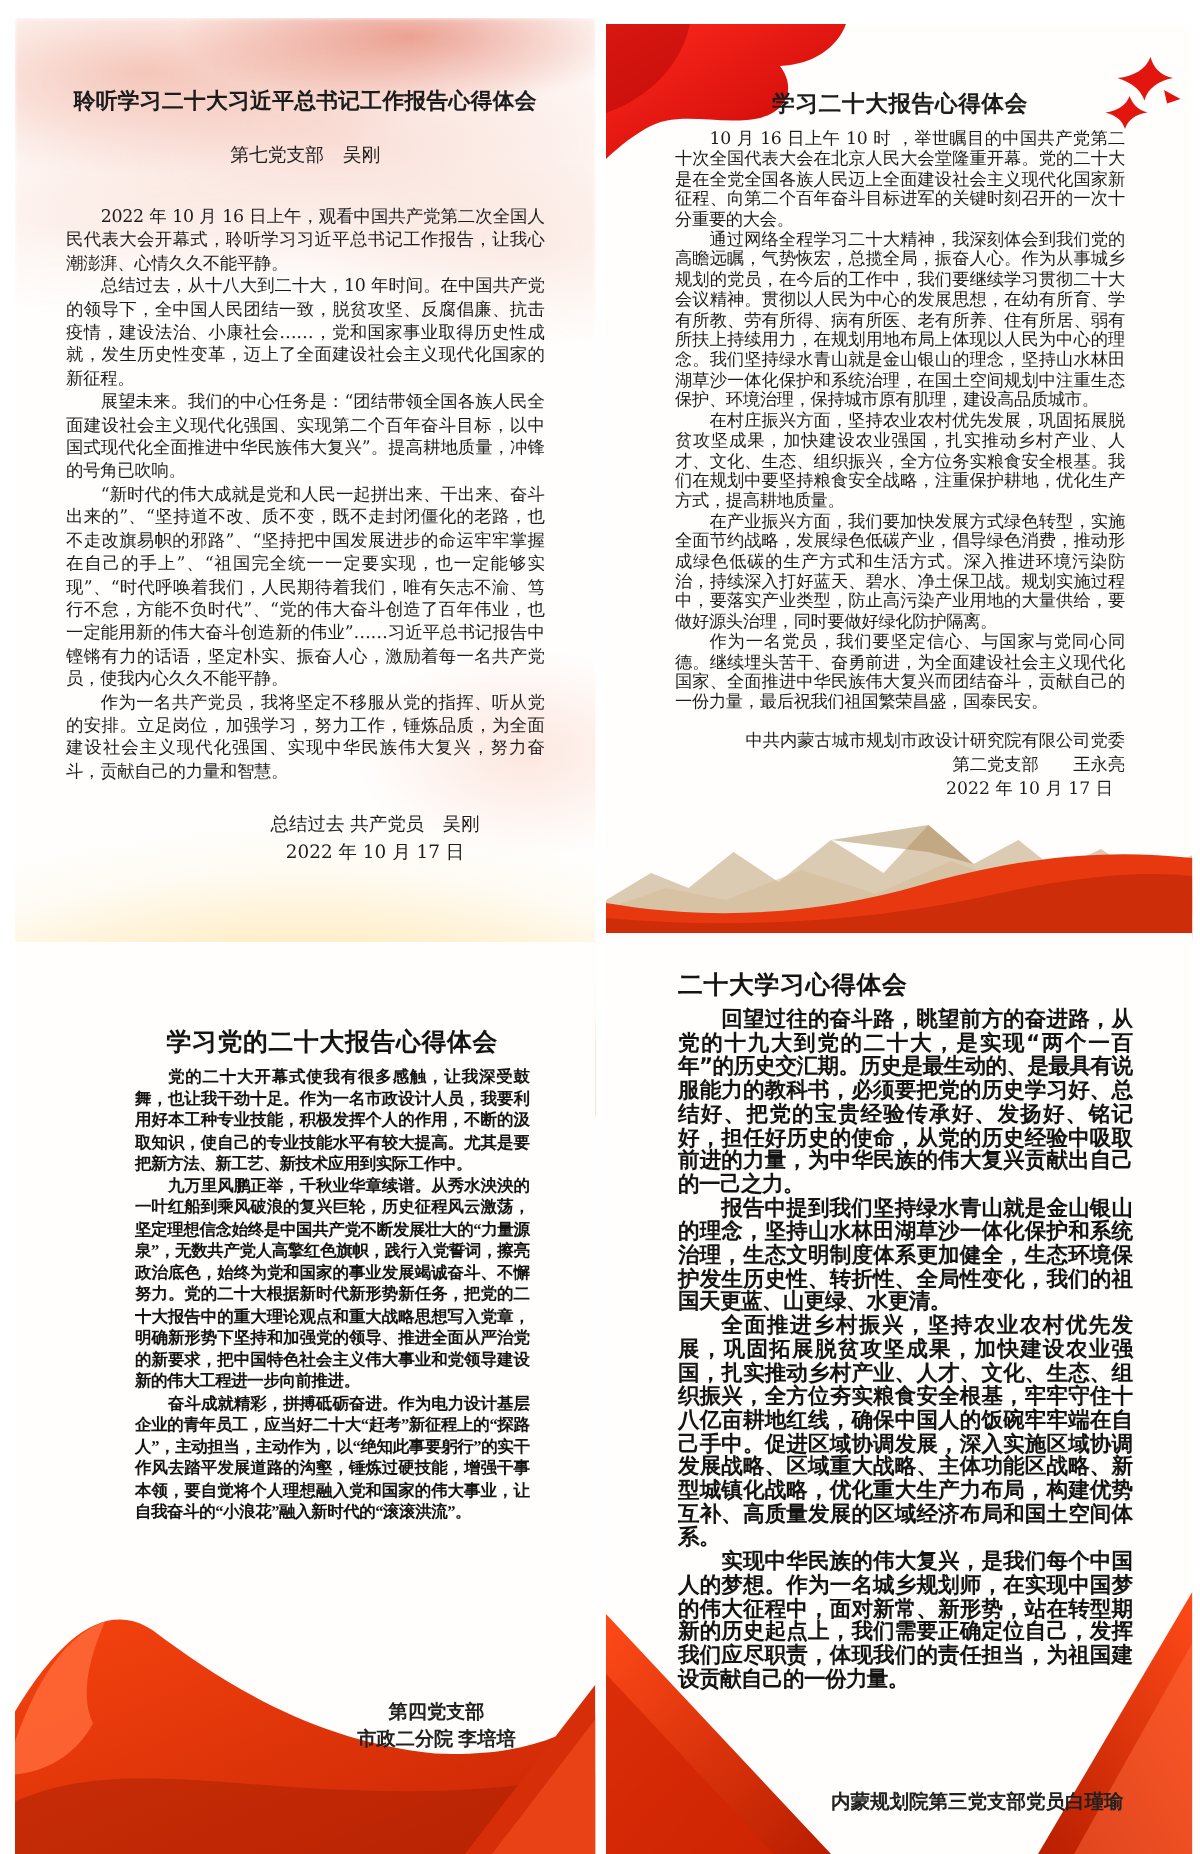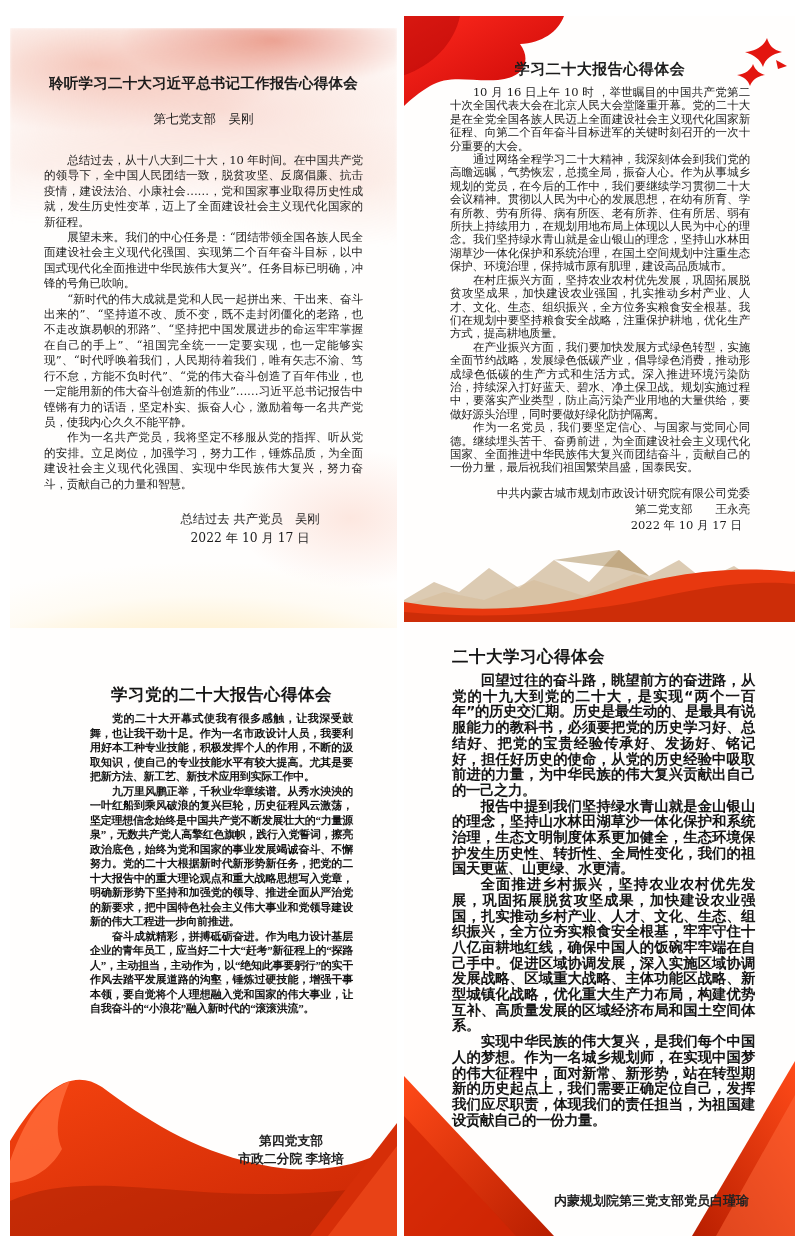--- a/index.html
+++ b/index.html
@@ -1,19 +1,19 @@
 <!DOCTYPE html>
 <html><head>
 <meta charset="utf-8">
 <style>
   html,body{margin:0;padding:0;background:#ffffff;}
   .canvas{position:relative;width:800px;height:1236px;background:#ffffff;overflow:hidden;
           font-family:"DejaVu Serif","Liberation Serif",serif;}
   .panel{position:absolute;background:#fffefd;overflow:hidden;}
-  .p1{left:10px;top:28px;width:387px;height:732px;}
+  .p1{left:10px;top:12px;width:387px;height:732px;}
   .p2{left:404px;top:16px;width:391px;height:610px;}
   .p3{left:10px;top:628px;width:387px;height:608px;}
   .p4{left:404px;top:622px;width:391px;height:614px;}
 
   
   .wash1{position:absolute;left:0;top:0;width:100%;height:300px;pointer-events:none;
     background:
       radial-gradient(ellipse 55% 22% at 68% 4%, rgba(219,84,58,.52), transparent 72%),
       radial-gradient(ellipse 70% 30% at 22% 12%, rgba(233,136,110,.42), transparent 75%),
       radial-gradient(ellipse 88% 42% at 55% 28%, rgba(243,186,170,.46), transparent 78%),
@@ -66,22 +66,23 @@
     <div class="wash1"></div>
     <div class="glow1"></div>
     <svg class="wave-svg" width="387" height="95" viewBox="0 0 387 95">
       <path d="M0,52 C30,30 70,26 100,44 C135,66 165,78 205,76 C250,74 285,48 322,34 C350,24 370,26 387,34" stroke="#ffaa00" stroke-width="7" fill="none" opacity="0.55"></path>
       <path d="M0,52 C30,30 70,26 100,44 C135,66 165,78 205,76 C250,74 285,48 322,34 C350,24 370,26 387,34 L387,95 L0,95 Z" fill="#e8380f"></path>
       <path d="M0,64 C60,46 120,82 190,80 C260,78 300,56 387,44 L387,95 L0,95 Z" fill="#d32b06" opacity="0.85"></path>
     </svg>
     <div class="c1">
       <h2>聆听学习二十大习近平总书记工作报告心得体会</h2>
       <div class="byline">第七党支部　吴刚</div>
+      <p>2022 年 10 月 16 日上午，观看中国共产党第二次全国人民代表大会开幕式，聆听学习习近平总书记工作报告，让我心潮澎湃、心情久久不能平静。</p>
       <p>总结过去，从十八大到二十大，10 年时间。在中国共产党的领导下，全中国人民团结一致，脱贫攻坚、反腐倡廉、抗击疫情，建设法治、小康社会……，党和国家事业取得历史性成就，发生历史性变革，迈上了全面建设社会主义现代化国家的新征程。</p>
-      <p>展望未来。我们的中心任务是：“团结带领全国各族人民全面建设社会主义现代化强国、实现第二个百年奋斗目标，以中国式现代化全面推进中华民族伟大复兴”。任务目标已明确，冲锋的号角已吹响。</p>
+      <p>展望未来。我们的中心任务是：“团结带领全国各族人民全面建设社会主义现代化强国、实现第二个百年奋斗目标，以中国式现代化全面推进中华民族伟大复兴”。提高耕地质量，冲锋的号角已吹响。</p>
       <p>“新时代的伟大成就是党和人民一起拼出来、干出来、奋斗出来的”、“坚持道不改、质不变，既不走封闭僵化的老路，也不走改旗易帜的邪路”、“坚持把中国发展进步的命运牢牢掌握在自己的手上”、“祖国完全统一一定要实现，也一定能够实现”、“时代呼唤着我们，人民期待着我们，唯有矢志不渝、笃行不怠，方能不负时代”、“党的伟大奋斗创造了百年伟业，也一定能用新的伟大奋斗创造新的伟业”……习近平总书记报告中铿锵有力的话语，坚定朴实、振奋人心，激励着每一名共产党员，使我内心久久不能平静。</p>
       <p>作为一名共产党员，我将坚定不移服从党的指挥、听从党的安排。立足岗位，加强学习，努力工作，锤炼品质，为全面建设社会主义现代化强国、实现中华民族伟大复兴，努力奋斗，贡献自己的力量和智慧。</p>
       <div class="sig1">
         <div>总结过去 共产党员　吴刚</div>
         <div>2022 年 10 月 17 日</div>
       </div>
     </div>
   </section>
 
   <section class="panel p2">

